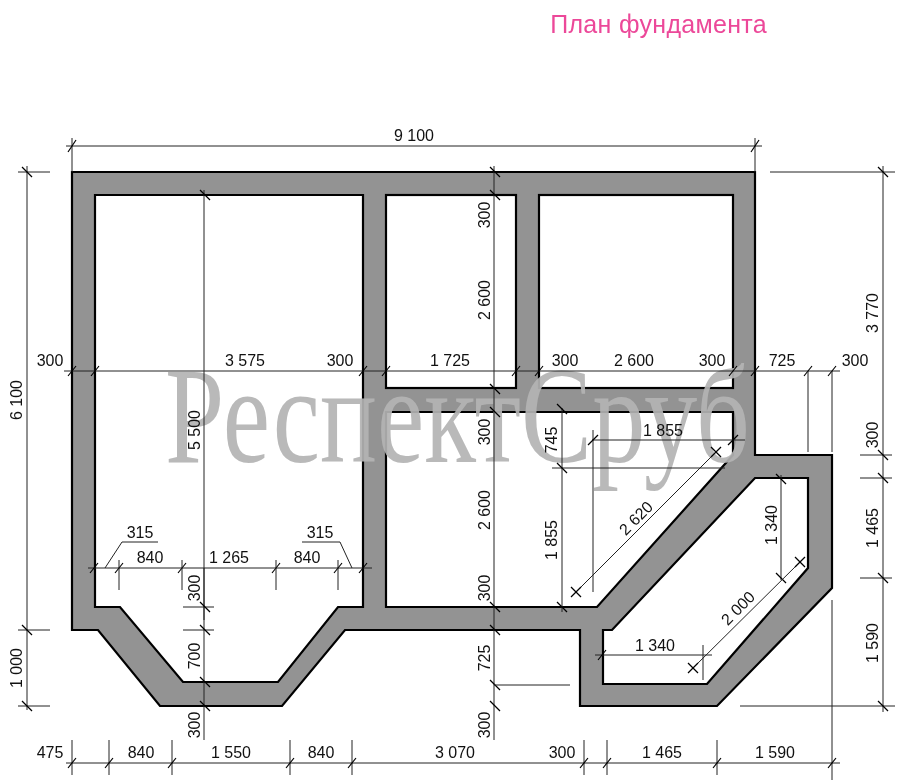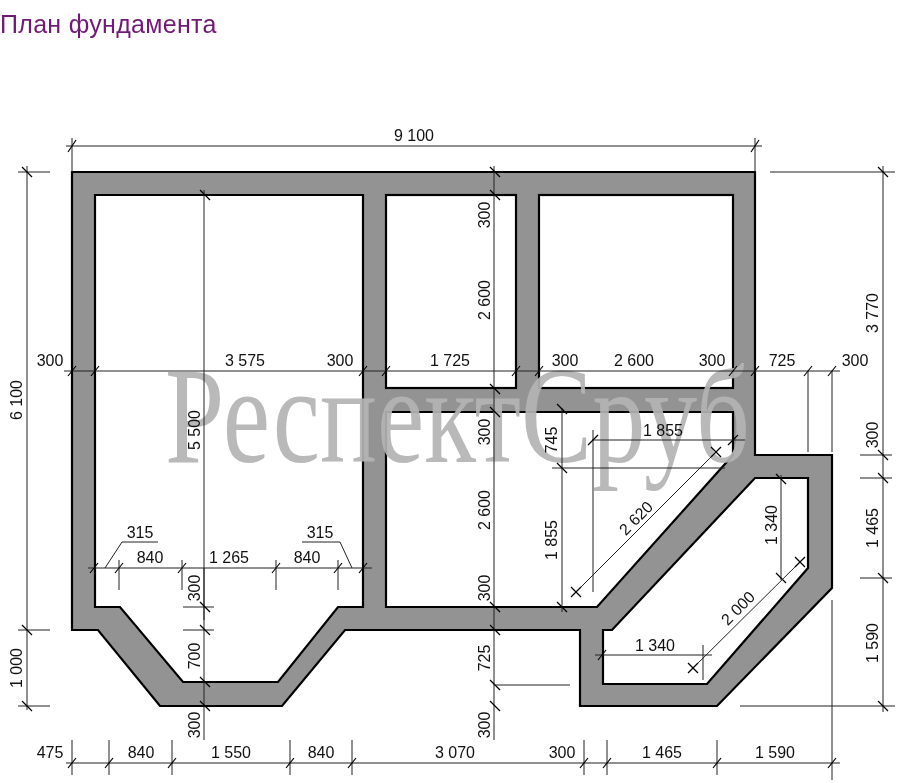--- a/index.html
+++ b/index.html
@@ -1,17 +1,17 @@
 <!DOCTYPE html>
 <html><head>
 <meta charset="utf-8">
 <style>
   html, body { margin: 0; padding: 0; background: #ffffff; }
   body { width: 910px; height: 783px; position: relative; overflow: hidden; font-family: "Liberation Sans", sans-serif; }
-  .title { position: absolute; left: 0; top: 10px; width: 767px; text-align: left; font-size: 25px; color: #701a75; letter-spacing: 0.3px; }
+  .title { position: absolute; left: 0; top: 10px; width: 767px; text-align: right; font-size: 25px; color: #ec4899; letter-spacing: 0.3px; }
   svg { position: absolute; left: 0; top: 0; }
   .wall { fill: #939393; stroke: #000; stroke-width: 2.2; stroke-linejoin: miter; }
   .room { fill: #ffffff; stroke: #000; stroke-width: 2.2; }
   .dim { stroke: #222; stroke-width: 1; fill: none; }
   .tick { stroke: #000; stroke-width: 1.2; }
   .lbl { font-family: "Liberation Sans", sans-serif; font-size: 16px; fill: #111; }
   .wm { font-family: "Liberation Serif", serif; font-size: 138px; fill: #b4b4b4; opacity: 0.92; }
 </style>
 </head>
 <body>

